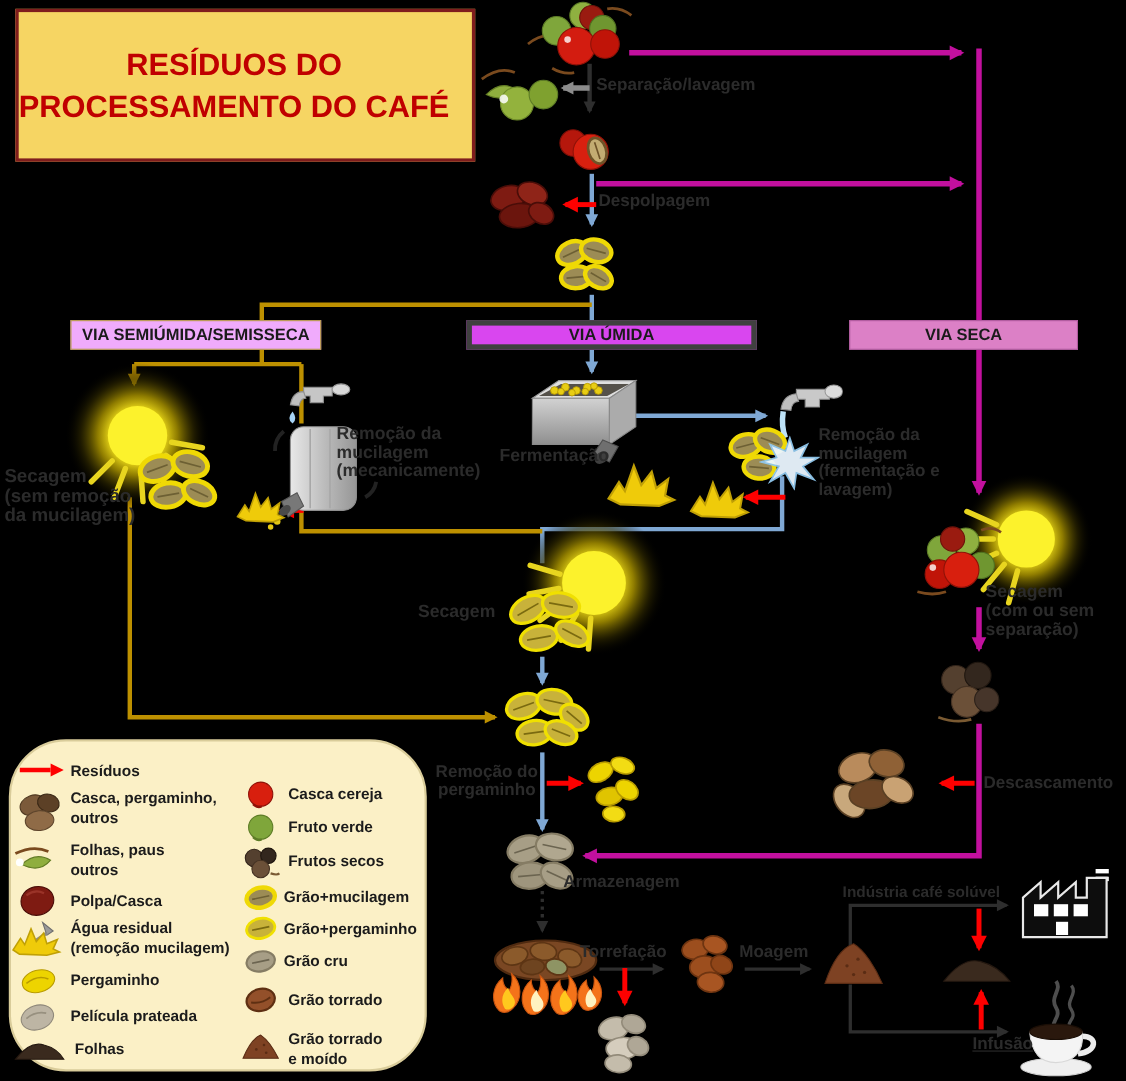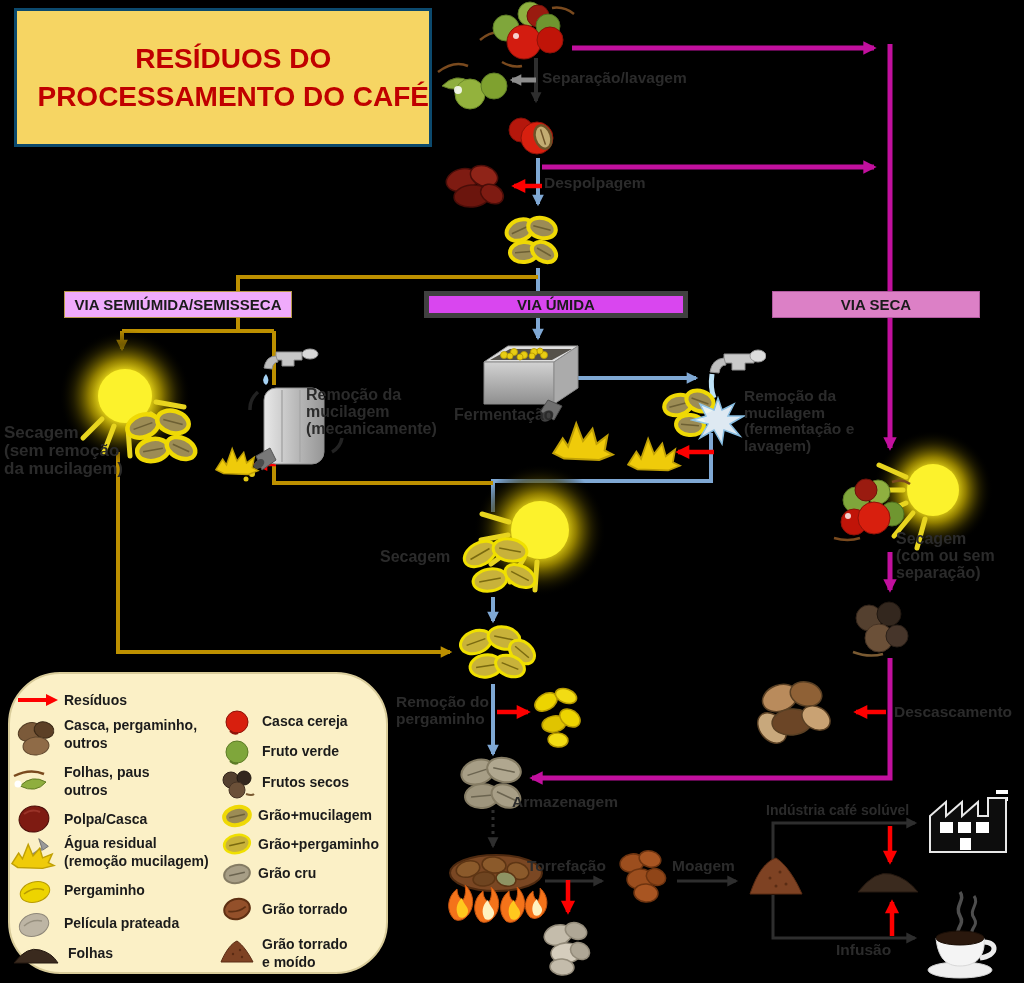--- a/index.html
+++ b/index.html
@@ -2,22 +2,22 @@
 <html><head>
 <meta charset="utf-8">
 <style>
   html,body{margin:0;padding:0;background:#000;}
   #stage{position:relative;width:1024px;height:983px;background:#000;overflow:hidden;
          font-family:"Liberation Sans",sans-serif;}
   .abs{position:absolute;}
   .icon{position:absolute;}
   
   .title-box{position:absolute;left:14px;top:8px;width:418px;height:139px;
-    background:#F6D563;border:3px solid #0c4a6e;box-sizing:border-box;
-    display:flex;align-items:center;justify-content:flex-end;}
+    background:#F6D563;border:3px solid #7f1d1d;box-sizing:border-box;
+    display:flex;align-items:center;justify-content:flex-start;}
   .title-text{white-space:pre-line;text-align:center;color:#C00000;font-weight:bold;
     font-size:28px;line-height:1.35;}
   
   .route-box{position:absolute;top:291px;height:27px;display:flex;align-items:center;
     justify-content:center;font-weight:bold;font-size:15px;color:#1b1b1b;box-sizing:border-box;}
   #route-semiumida{left:64px;width:228px;background:#f0abfc;border:1px solid #b79a4a;}
   #route-umida{left:424px;width:264px;background:#d946ef;border:5px solid #404040;}
   #route-seca{left:772px;width:208px;background:#DC80C6;border:1px solid #b05a9e;}
   
   .flow-label{position:absolute;color:#2b2b2b;font-weight:bold;font-size:15.5px;
@@ -524,27 +524,27 @@
   <div class="flow-label" style="left:454px;top:406px;font-size:16px;">Fermentação</div>
   <div class="flow-label" style="left:744px;top:388px;">Remoção da
 mucilagem
 (fermentação e
 lavagem)</div>
   <div class="flow-label" style="left:380px;top:548px;font-size:16px;">Secagem</div>
   <div class="flow-label" style="left:896px;top:530px;font-size:16px;">Secagem
 (com ou sem
 separação)</div>
   <div class="flow-label" style="left:894px;top:704px;">Descascamento</div>
-  <div class="flow-label" style="left:396px;top:694px;">Remoção do
+  <div class="flow-label" style="left:396px;top:694px;text-align:center;">Remoção do
 pergaminho</div>
   <div class="flow-label" style="left:512px;top:794px;">Armazenagem</div>
   <div class="flow-label" style="left:527px;top:858px;">Torrefação</div>
   <div class="flow-label" style="left:672px;top:858px;">Moagem</div>
   <div class="flow-label" style="left:766px;top:803px;font-size:14px;">Indústria café solúvel</div>
-  <div class="flow-label" style="left:836px;top:942px;">Infusão</div>
+  <div class="flow-label" style="left:884px;top:942px;text-decoration:underline;">Infusão</div>
 
   <div class="legend-box"></div>
 
   <svg class="icon" style="left:16px;top:692px" width="42" height="16" viewBox="0 0 42 16">
     <line x1="2" y1="8" x2="30" y2="8" stroke="#FE0000" stroke-width="4"></line>
       <polygon points="30,2 42,8 30,14" fill="#FE0000"></polygon>
   </svg>
   <svg class="icon" style="left:14px;top:718px" width="44" height="40" viewBox="0 0 44 40">
     <ellipse cx="16" cy="14" rx="12" ry="9" fill="#7B5A3A" stroke="#503a22" transform="rotate(-20 16 14)"></ellipse>
     <ellipse cx="30" cy="12" rx="10" ry="8" fill="#5C4026" stroke="#3a2816" transform="rotate(15 30 12)"></ellipse>

